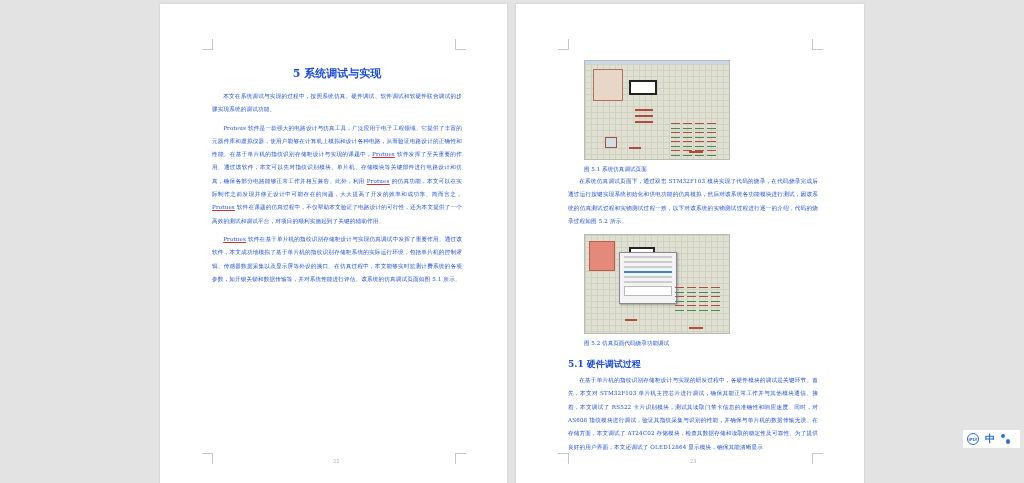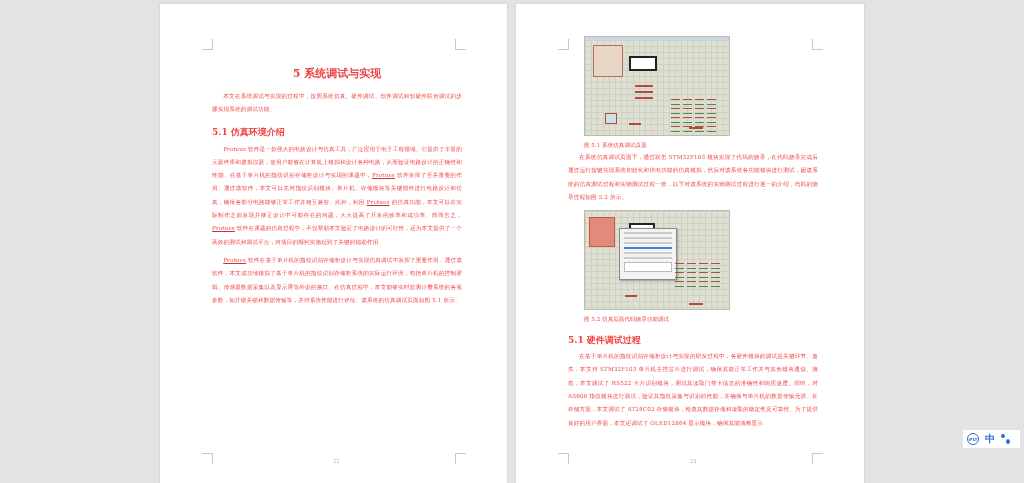--- a/index.html
+++ b/index.html
@@ -14,21 +14,21 @@
     box-shadow: 0 0 2px rgba(0,0,0,0.15);
     height: 500px;
   }
   #page-left { left: 160px; width: 347px; }
   #page-right { left: 516px; width: 348px; }
   .corner { position: absolute; width: 10px; height: 10px; border-color: #c8c8c8; border-style: solid; border-width: 0; }
   .c-tl { border-right-width: 1px; border-bottom-width: 1px; }
   .c-tr { border-left-width: 1px; border-bottom-width: 1px; }
   .c-bl { border-right-width: 1px; border-top-width: 1px; }
   .c-br { border-left-width: 1px; border-top-width: 1px; }
-  .content { position: absolute; left: 52px; width: 250px; color: #ef4444; }
+  .content { position: absolute; left: 52px; width: 250px; color: #1d4ed8; }
   .title { text-align: center; font-size: 11px; margin: 0; line-height: 14px; }
   .para { font-size: 5.6px; line-height: 13.3px; text-indent: 2em; margin: 0; text-align: justify; letter-spacing: 0.15px; }
   .h2 { font-size: 9px; line-height: 12px; margin: 0; }
   .u { text-decoration: underline; text-decoration-color: #c33; }
   .pnum { position: absolute; font-size: 5px; color: #aaa; }
   .figure {
     position: relative; background: #dfe0d2; border: 1px solid #b9bcb0;
     width: 144px; height: 98px;
   }
   .fig-top { position: absolute; left: 0; right: 0; top: 0; height: 3px; background: #c9d9ea; }
@@ -72,36 +72,35 @@
 <div class="page" id="page-left">
   <div class="corner c-tl" style="left:42px; top:35px;"></div>
   <div class="corner c-tr" style="left:295px; top:35px;"></div>
   <div class="corner c-bl" style="left:42px; top:449px;"></div>
   <div class="corner c-br" style="left:295px; top:449px;"></div>
 
   <div class="content" style="top:63px;">
     <h1 class="title">5 系统调试与实现</h1>
     <p class="para" style="margin-top:9px;">本文在系统调试与实现的过程中，按照系统仿真、硬件调试、软件调试和软硬件联合调试的步骤实现系统的调试功能。</p>
 
-    <h2 class="h2" style="margin-top:9px;">5.1 仿真环境介绍</h2>
     <p class="para" style="margin-top:5px;"><span>Proteus 软件是一款强大的电路设计与仿真工具，广泛应用于电子工程领域。它提供了丰富的元器件库和虚拟仪器，使用户能够在计算机上模拟和设计各种电路，从而验证电路设计的正确性和性能。在基于单片机的指纹识别存储柜设计与实现的课题中，</span><span class="u">Protues</span><span> 软件发挥了至关重要的作用。通过该软件，本文可以先对指纹识别模块、单片机、存储模块等关键部件进行电路设计和仿真，确保各部分电路能够正常工作并相互兼容。此外，利用 </span><span class="u">Protues</span><span> 的仿真功能，本文可以在实际制作之前发现并修正设计中可能存在的问题，大大提高了开发的效率和成功率。简而言之，</span><span class="u">Protues</span><span> 软件在课题的仿真过程中，不仅帮助本文验证了电路设计的可行性，还为本文提供了一个高效的测试和调试平台，对项目的顺利实施起到了关键的辅助作用。</span></p>
 
     <p class="para" style="margin-top:5px;"><span class="u">Protues</span><span> 软件在基于单片机的指纹识别存储柜设计与实现仿真调试中发挥了重要作用。通过该软件，本文成功地模拟了基于单片机的指纹识别存储柜系统的实际运行环境，包括单片机的控制逻辑、传感器数据采集以及显示屏等外设的接口。在仿真过程中，本文能够实时监测计费系统的各项参数，如开锁关锁和数据传输等，并对系统性能进行评估。该系统的仿真调试页面如图 5.1 所示。</span></p>
   </div>
 
   <div class="pnum" style="left:173px; top:454px;">22</div>
 </div>
 
 <div class="page" id="page-right">
   <div class="corner c-tl" style="left:42px; top:35px;"></div>
   <div class="corner c-tr" style="left:296px; top:35px;"></div>
   <div class="corner c-bl" style="left:42px; top:449px;"></div>
   <div class="corner c-br" style="left:296px; top:449px;"></div>
 
-  <div class="content" style="top:32px;">
+  <div class="content" style="top:56px;">
 
     <div class="figure" style="margin-left:16px;">
       <div class="fig-top"></div>
       <div class="grid"></div>
       <div class="chip" style="left:8px; top:8px; width:28px; height:30px;"></div>
       <div class="lcd" style="left:44px; top:19px; width:24px; height:11px;"></div>
       <div class="res" style="left:50px; top:48px; width:18px;"></div>
       <div class="res" style="left:50px; top:54px; width:18px;"></div>
       <div class="res" style="left:50px; top:60px; width:18px;"></div>
       <div class="res" style="left:44px; top:86px; width:12px;"></div>

